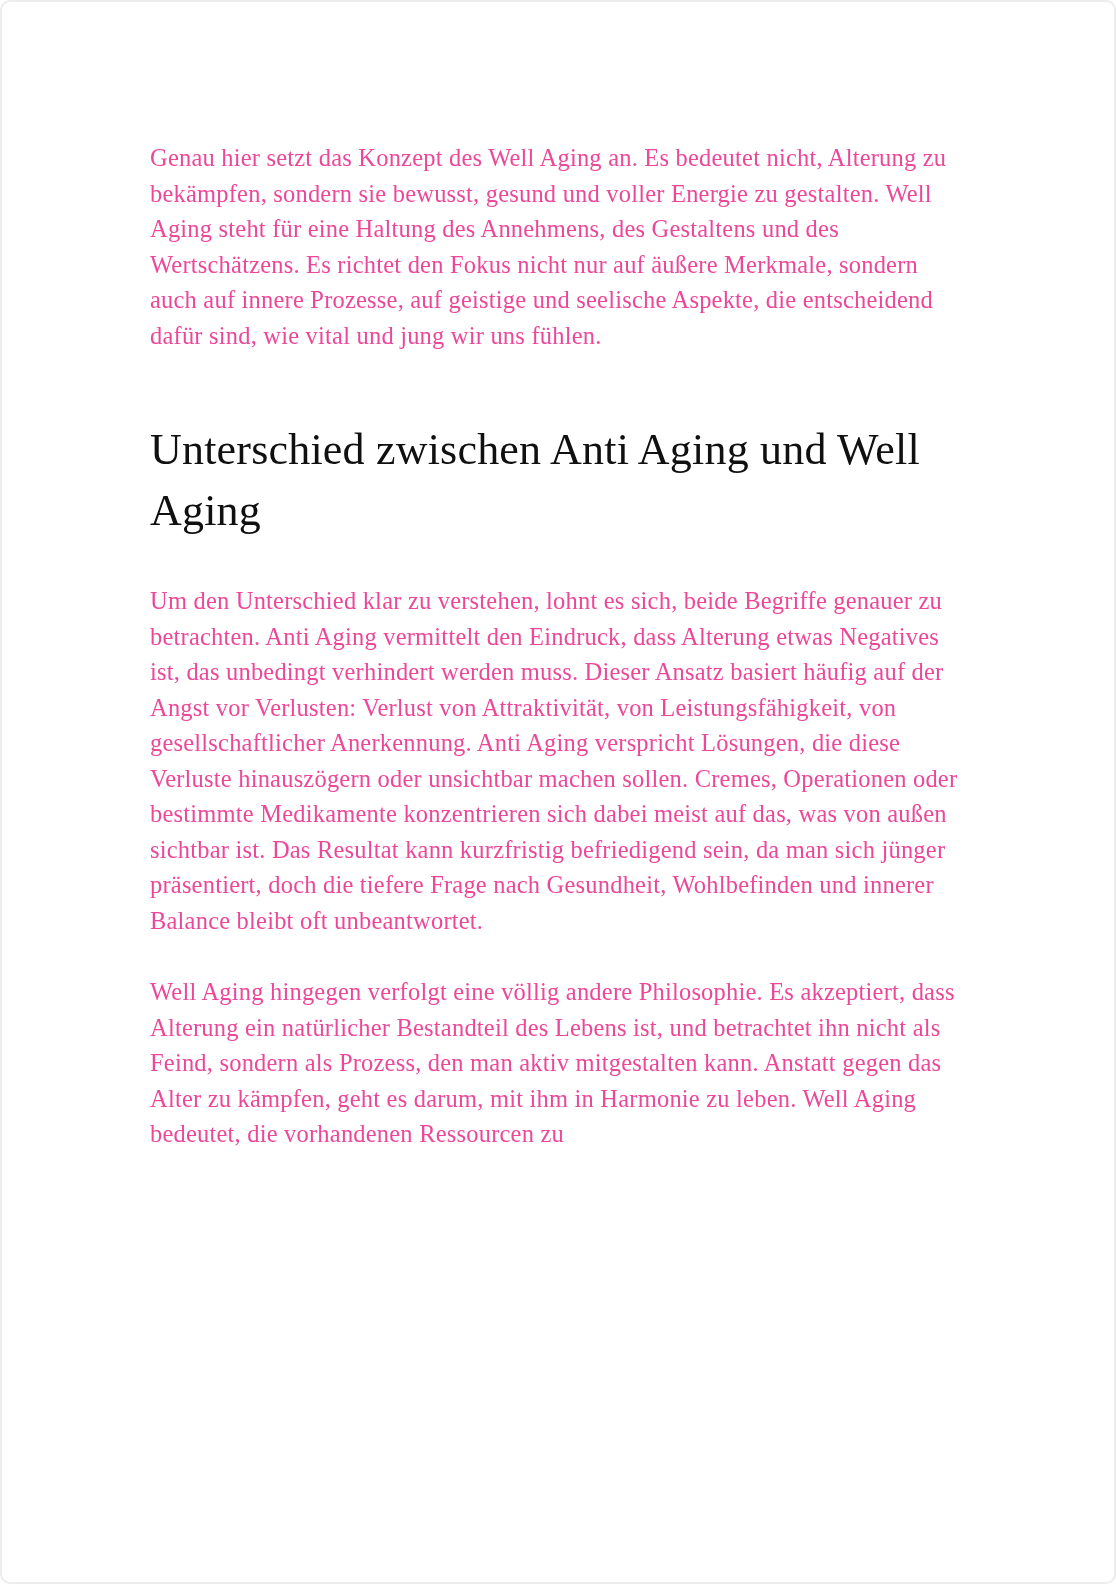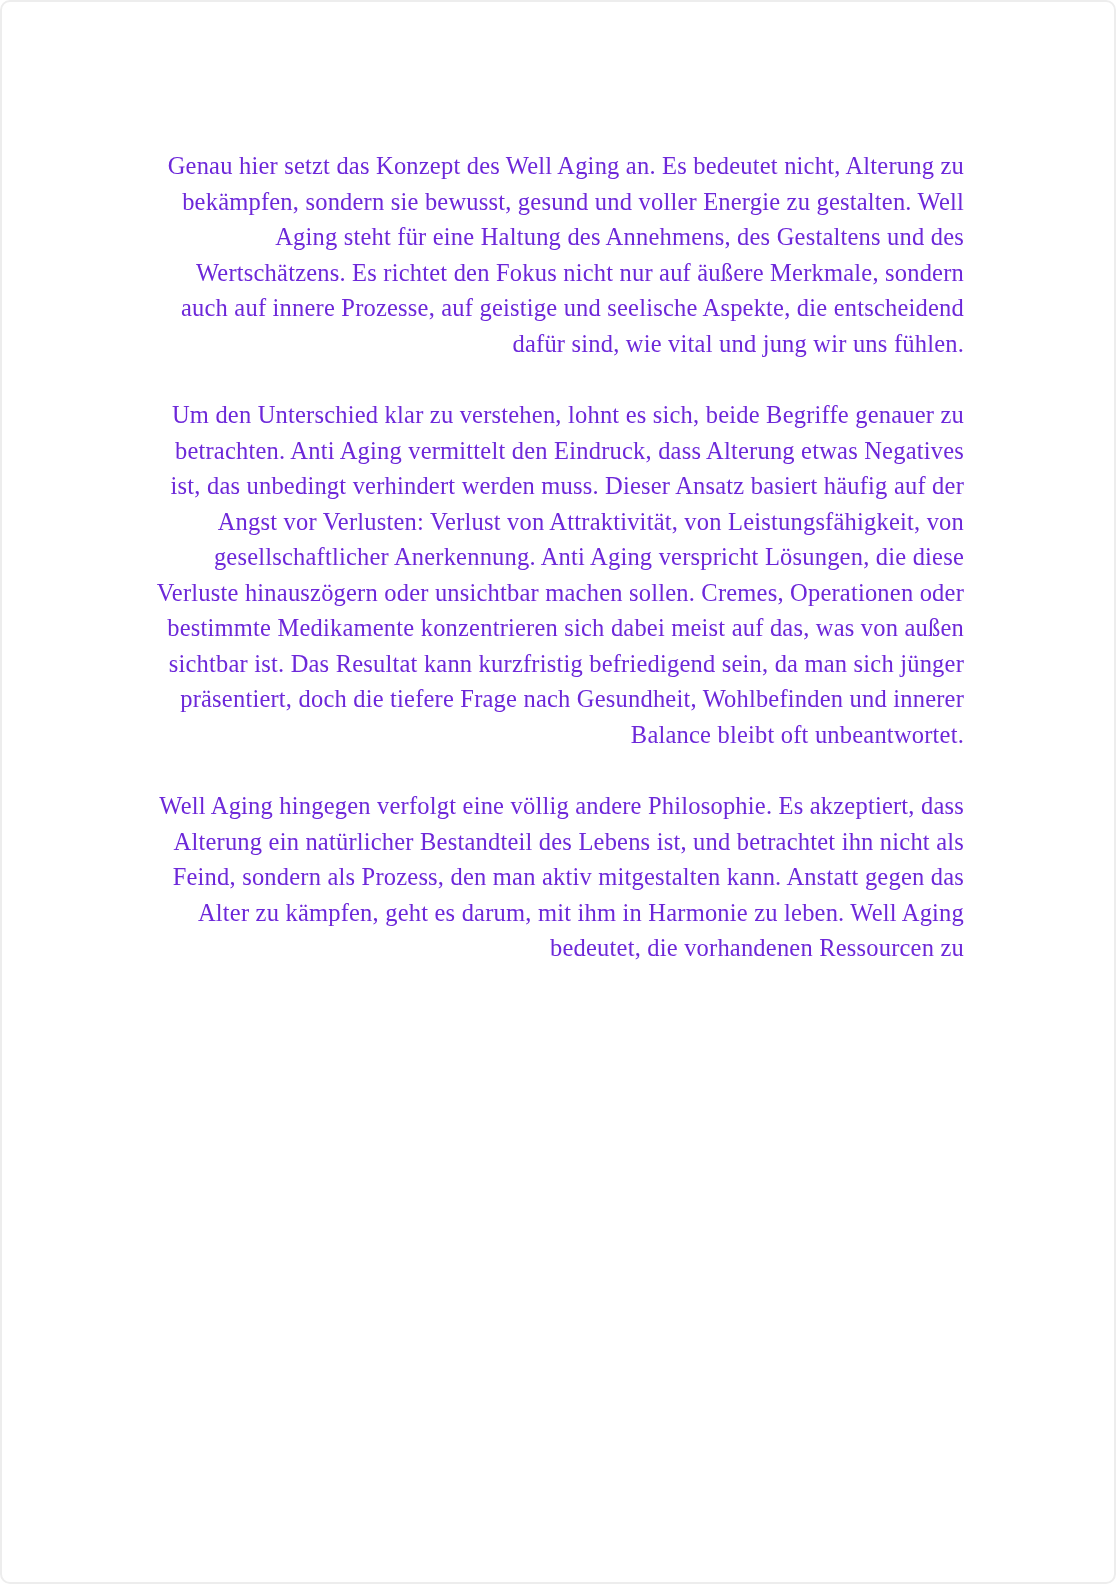--- a/index.html
+++ b/index.html
@@ -17,38 +17,38 @@
     border-radius: 10px;
     overflow: hidden;
     font-family: "Liberation Serif", "DejaVu Serif", serif;
     color: #141414;
   }
   .content {
     box-sizing: border-box;
     padding: 138px 150px 0 148px;
   }
   .content p {
-    margin: 8px 0 36px 0;
+    margin: 0 0 36px 0;
     font-size: 24.5px;
     line-height: 35.5px;
     letter-spacing: 0.2px;
-    color: #6d28d9;
-    text-align: right;
+    color: #ec4899;
   }
   .content h2 {
     margin: 66px 0 42px 0;
     font-size: 44px;
     line-height: 61px;
     font-weight: 400;
     letter-spacing: 0.2px;
     color: #101010;
   }
 </style>
 </head>
 <body>
 
 <div class="page">
   <article class="content">
     <p>Genau hier setzt das Konzept des Well Aging an. Es bedeutet nicht, Alterung zu bekämpfen, sondern sie bewusst, gesund und voller Energie zu gestalten. Well Aging steht für eine Haltung des Annehmens, des Gestaltens und des Wertschätzens. Es richtet den Fokus nicht nur auf äußere Merkmale, sondern auch auf innere Prozesse, auf geistige und seelische Aspekte, die entscheidend dafür sind, wie vital und jung wir uns fühlen.</p>
+    <h2>Unterschied zwischen Anti Aging und Well Aging</h2>
     <p>Um den Unterschied klar zu verstehen, lohnt es sich, beide Begriffe genauer zu betrachten. Anti Aging vermittelt den Eindruck, dass Alterung etwas Negatives ist, das unbedingt verhindert werden muss. Dieser Ansatz basiert häufig auf der Angst vor Verlusten: Verlust von Attraktivität, von Leistungsfähigkeit, von gesellschaftlicher Anerkennung. Anti Aging verspricht Lösungen, die diese Verluste hinauszögern oder unsichtbar machen sollen. Cremes, Operationen oder bestimmte Medikamente konzentrieren sich dabei meist auf das, was von außen sichtbar ist. Das Resultat kann kurzfristig befriedigend sein, da man sich jünger präsentiert, doch die tiefere Frage nach Gesundheit, Wohlbefinden und innerer Balance bleibt oft unbeantwortet.</p>
     <p>Well Aging hingegen verfolgt eine völlig andere Philosophie. Es akzeptiert, dass Alterung ein natürlicher Bestandteil des Lebens ist, und betrachtet ihn nicht als Feind, sondern als Prozess, den man aktiv mitgestalten kann. Anstatt gegen das Alter zu kämpfen, geht es darum, mit ihm in Harmonie zu leben. Well Aging bedeutet, die vorhandenen Ressourcen zu</p>
   </article>
 </div>
 
 </body></html>

